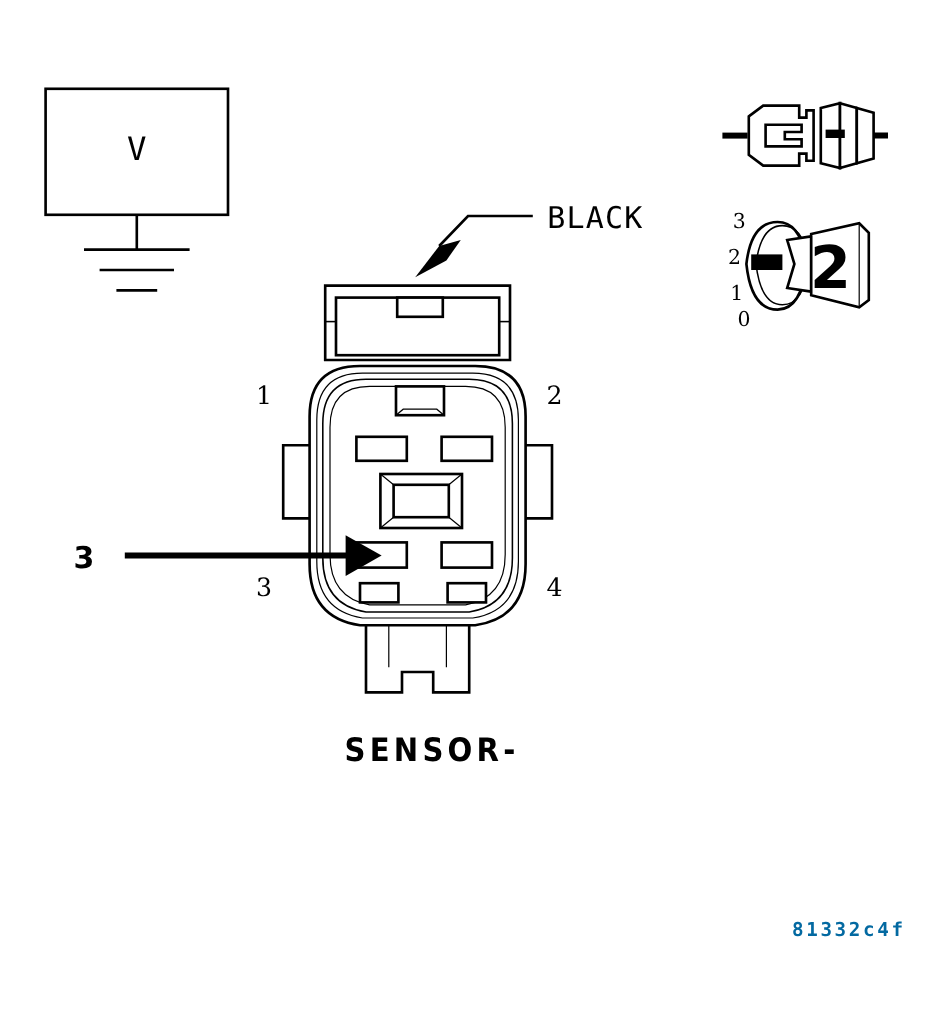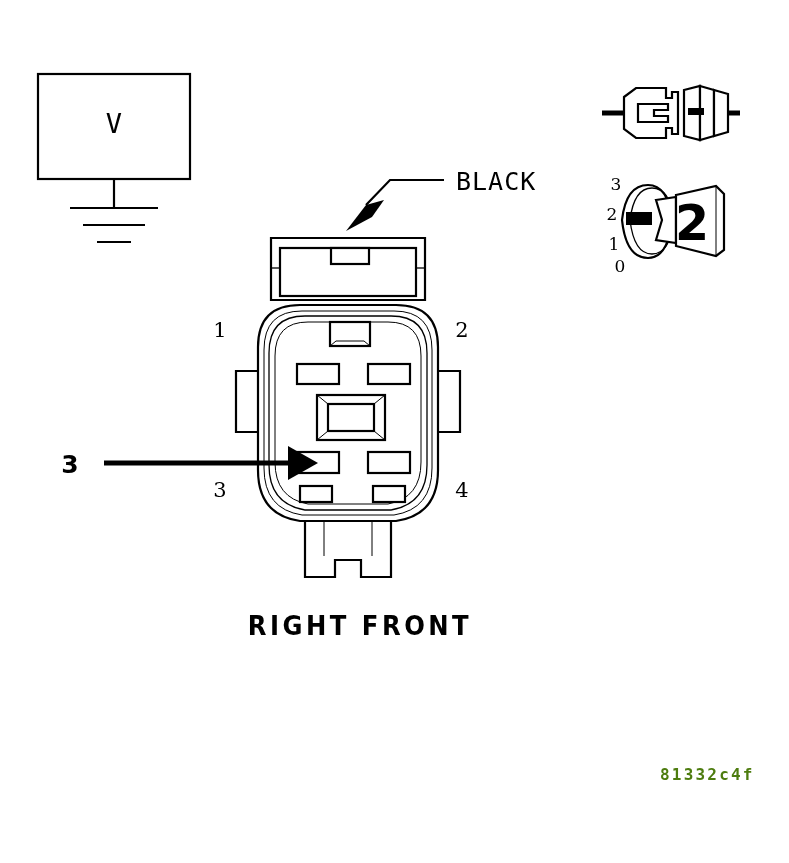--- a/index.html
+++ b/index.html
@@ -78,21 +78,21 @@
     white-space: pre;
   }
   .code-block {
     position: absolute;
     left: 660px;
     top: 765px;
     font-family: "DejaVu Sans Mono", monospace;
     font-size: 16px;
     font-weight: bold;
     letter-spacing: 2.2px;
-    color: #4d7c0f;
+    color: #0369a1;
   }
 </style>
 </head>
 <body>
 
 <div id="diagram-root">
 
   <svg class="layer" viewBox="0 0 789 863">
     <rect x="38" y="74" width="152" height="105" class="fill-w"></rect>
     <text x="114" y="133" class="txt t-meter" text-anchor="middle">V</text>
@@ -191,18 +191,18 @@
 
     <text x="692" y="240" class="txt t-bignum" text-anchor="middle">2</text>
 
     <text x="616" y="190" class="txt t-scale" text-anchor="middle">3</text>
     <text x="612" y="220" class="txt t-scale" text-anchor="middle">2</text>
     <text x="614" y="250" class="txt t-scale" text-anchor="middle">1</text>
     <text x="620" y="272" class="txt t-scale" text-anchor="middle">0</text>
   </svg>
 
   <div class="caption-block">
-    <div class="caption-line">RIGHT FRONT</div>
+    <div class="caption-line">SENSOR-</div>
   </div>
 
   <div class="code-block">81332c4f</div>
 
 </div>
 
 </body></html>

